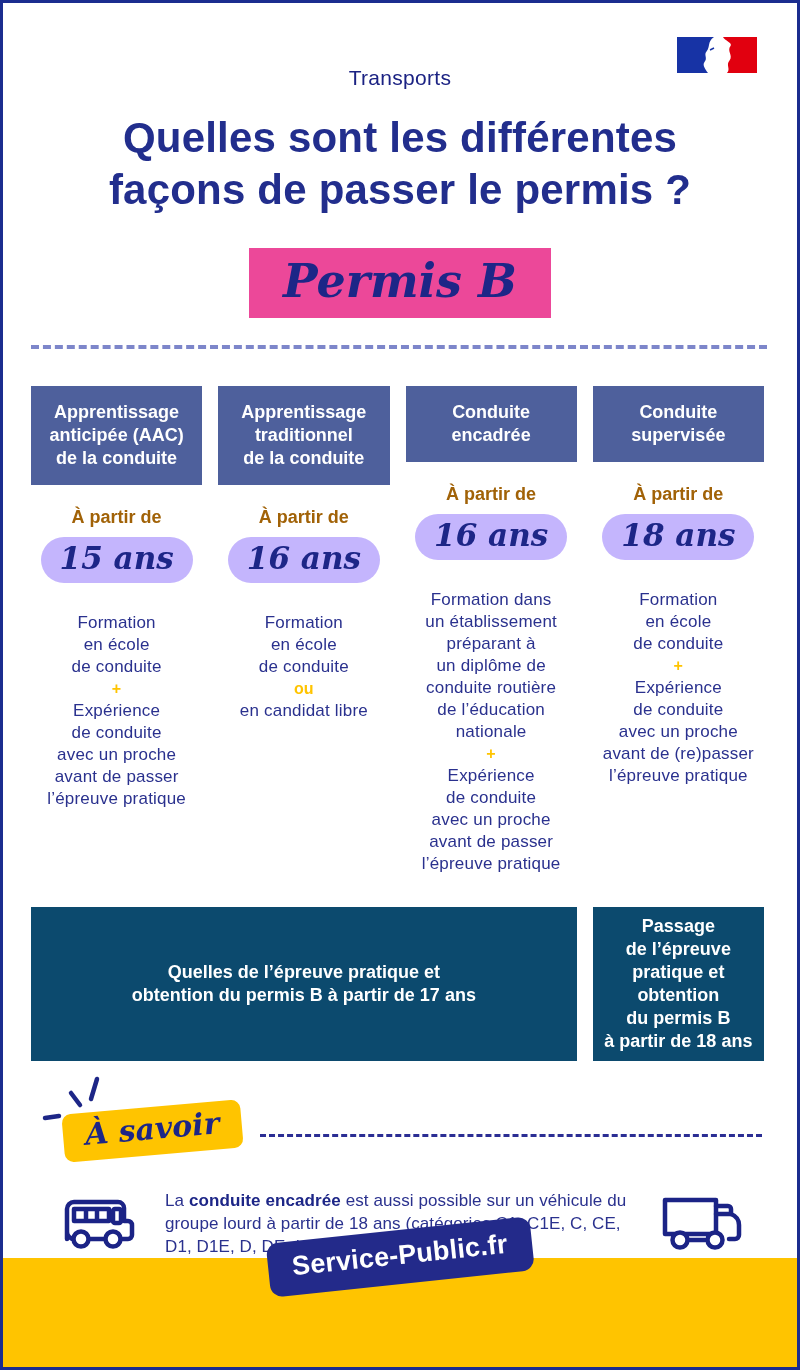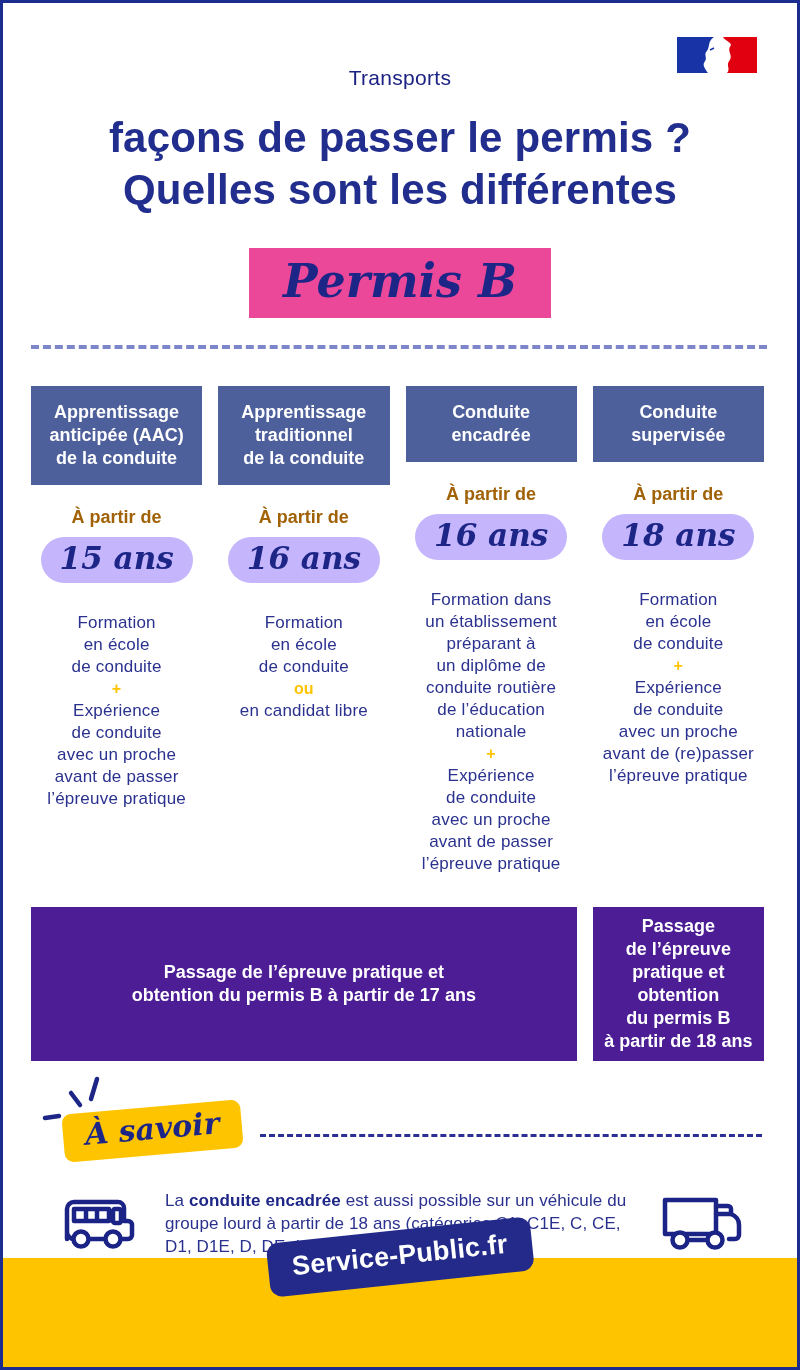--- a/index.html
+++ b/index.html
@@ -54,21 +54,21 @@
   }
   .col-body { margin-top:29px; text-align:center; font-size:17px; line-height:22px; color:#2a318e; letter-spacing:.2px; }
   .body-line {}
   .accent-line { color:#ffc400; font-weight:bold; font-size:16px; }
   
   .result-grid {
     margin:32px 33px 0 28px;
     display:grid; grid-template-columns:repeat(4,1fr); column-gap:16px;
   }
   .result-box {
-    background:#4c1d95; color:#ffffff; font-weight:bold; font-size:18px; line-height:23px;
+    background:#0c4a6e; color:#ffffff; font-weight:bold; font-size:18px; line-height:23px;
     min-height:139px; display:flex; flex-direction:column; align-items:center; justify-content:center;
     text-align:center; padding:8px 6px;
   }
   .result-box.wide { grid-column:1 / span 3; }
   .result-box.narrow { grid-column:4 / span 1; }
   
   .note-head { position:relative; margin:46px 35px 0 60px; display:flex; align-items:center; }
   .sparkles { position:absolute; left:-24px; top:-34px; width:72px; height:62px; }
   .note-badge {
     background:#ffc400; padding:4px 22px 9px; border-radius:9px;
@@ -101,22 +101,22 @@
 
   <svg class="logo" viewBox="0 0 82 38">
     <rect x="0" y="1" width="37" height="36" fill="#1733a5"></rect>
     <path d="M37,1 C30,6 33.5,11 29.5,15.5 C26.5,19 31,22 27.5,26 C25,29 28.5,33.5 31,37 L37,37 Z" fill="#ffffff"></path>
     <path d="M46,1 H80 V37 H50 C54,33 48.5,29 52.5,24.5 C56.5,19.5 49.5,15 53.5,10 C56,7 47.5,4.5 46,1 Z" fill="#e1000f"></path>
     <path d="M33,14 l4,-2" stroke="#1733a5" stroke-width="1.4" fill="none"></path>
   </svg>
 
   <div class="category">Transports</div>
   <div class="title">
+    <div>Quelles sont les différentes</div>
     <div>façons de passer le permis ?</div>
-    <div>Quelles sont les différentes</div>
   </div>
   <div class="permis-wrap">
     <span class="permis-badge">Permis B</span>
   </div>
 
   <div class="divider"></div>
 
   <div class="grid">
       <div class="column">
         <div class="col-header">
@@ -193,21 +193,21 @@
           <div class="body-line">de conduite</div>
           <div class="body-line">avec un proche</div>
           <div class="body-line">avant de (re)passer</div>
           <div class="body-line">l’épreuve pratique</div>
         </div>
       </div>
     </div>
 
   <div class="result-grid">
     <div class="result-box wide">
-        <div class="">Passage de l’épreuve pratique et</div>
+        <div class="">Quelles de l’épreuve pratique et</div>
         <div class="">obtention du permis B à partir de 17 ans</div>
       </div>
     <div class="result-box narrow">
         <div class="">Passage</div>
         <div class="">de l’épreuve</div>
         <div class="">pratique et</div>
         <div class="">obtention</div>
         <div class="">du permis B</div>
         <div class="">à partir de 18 ans</div>
       </div>

